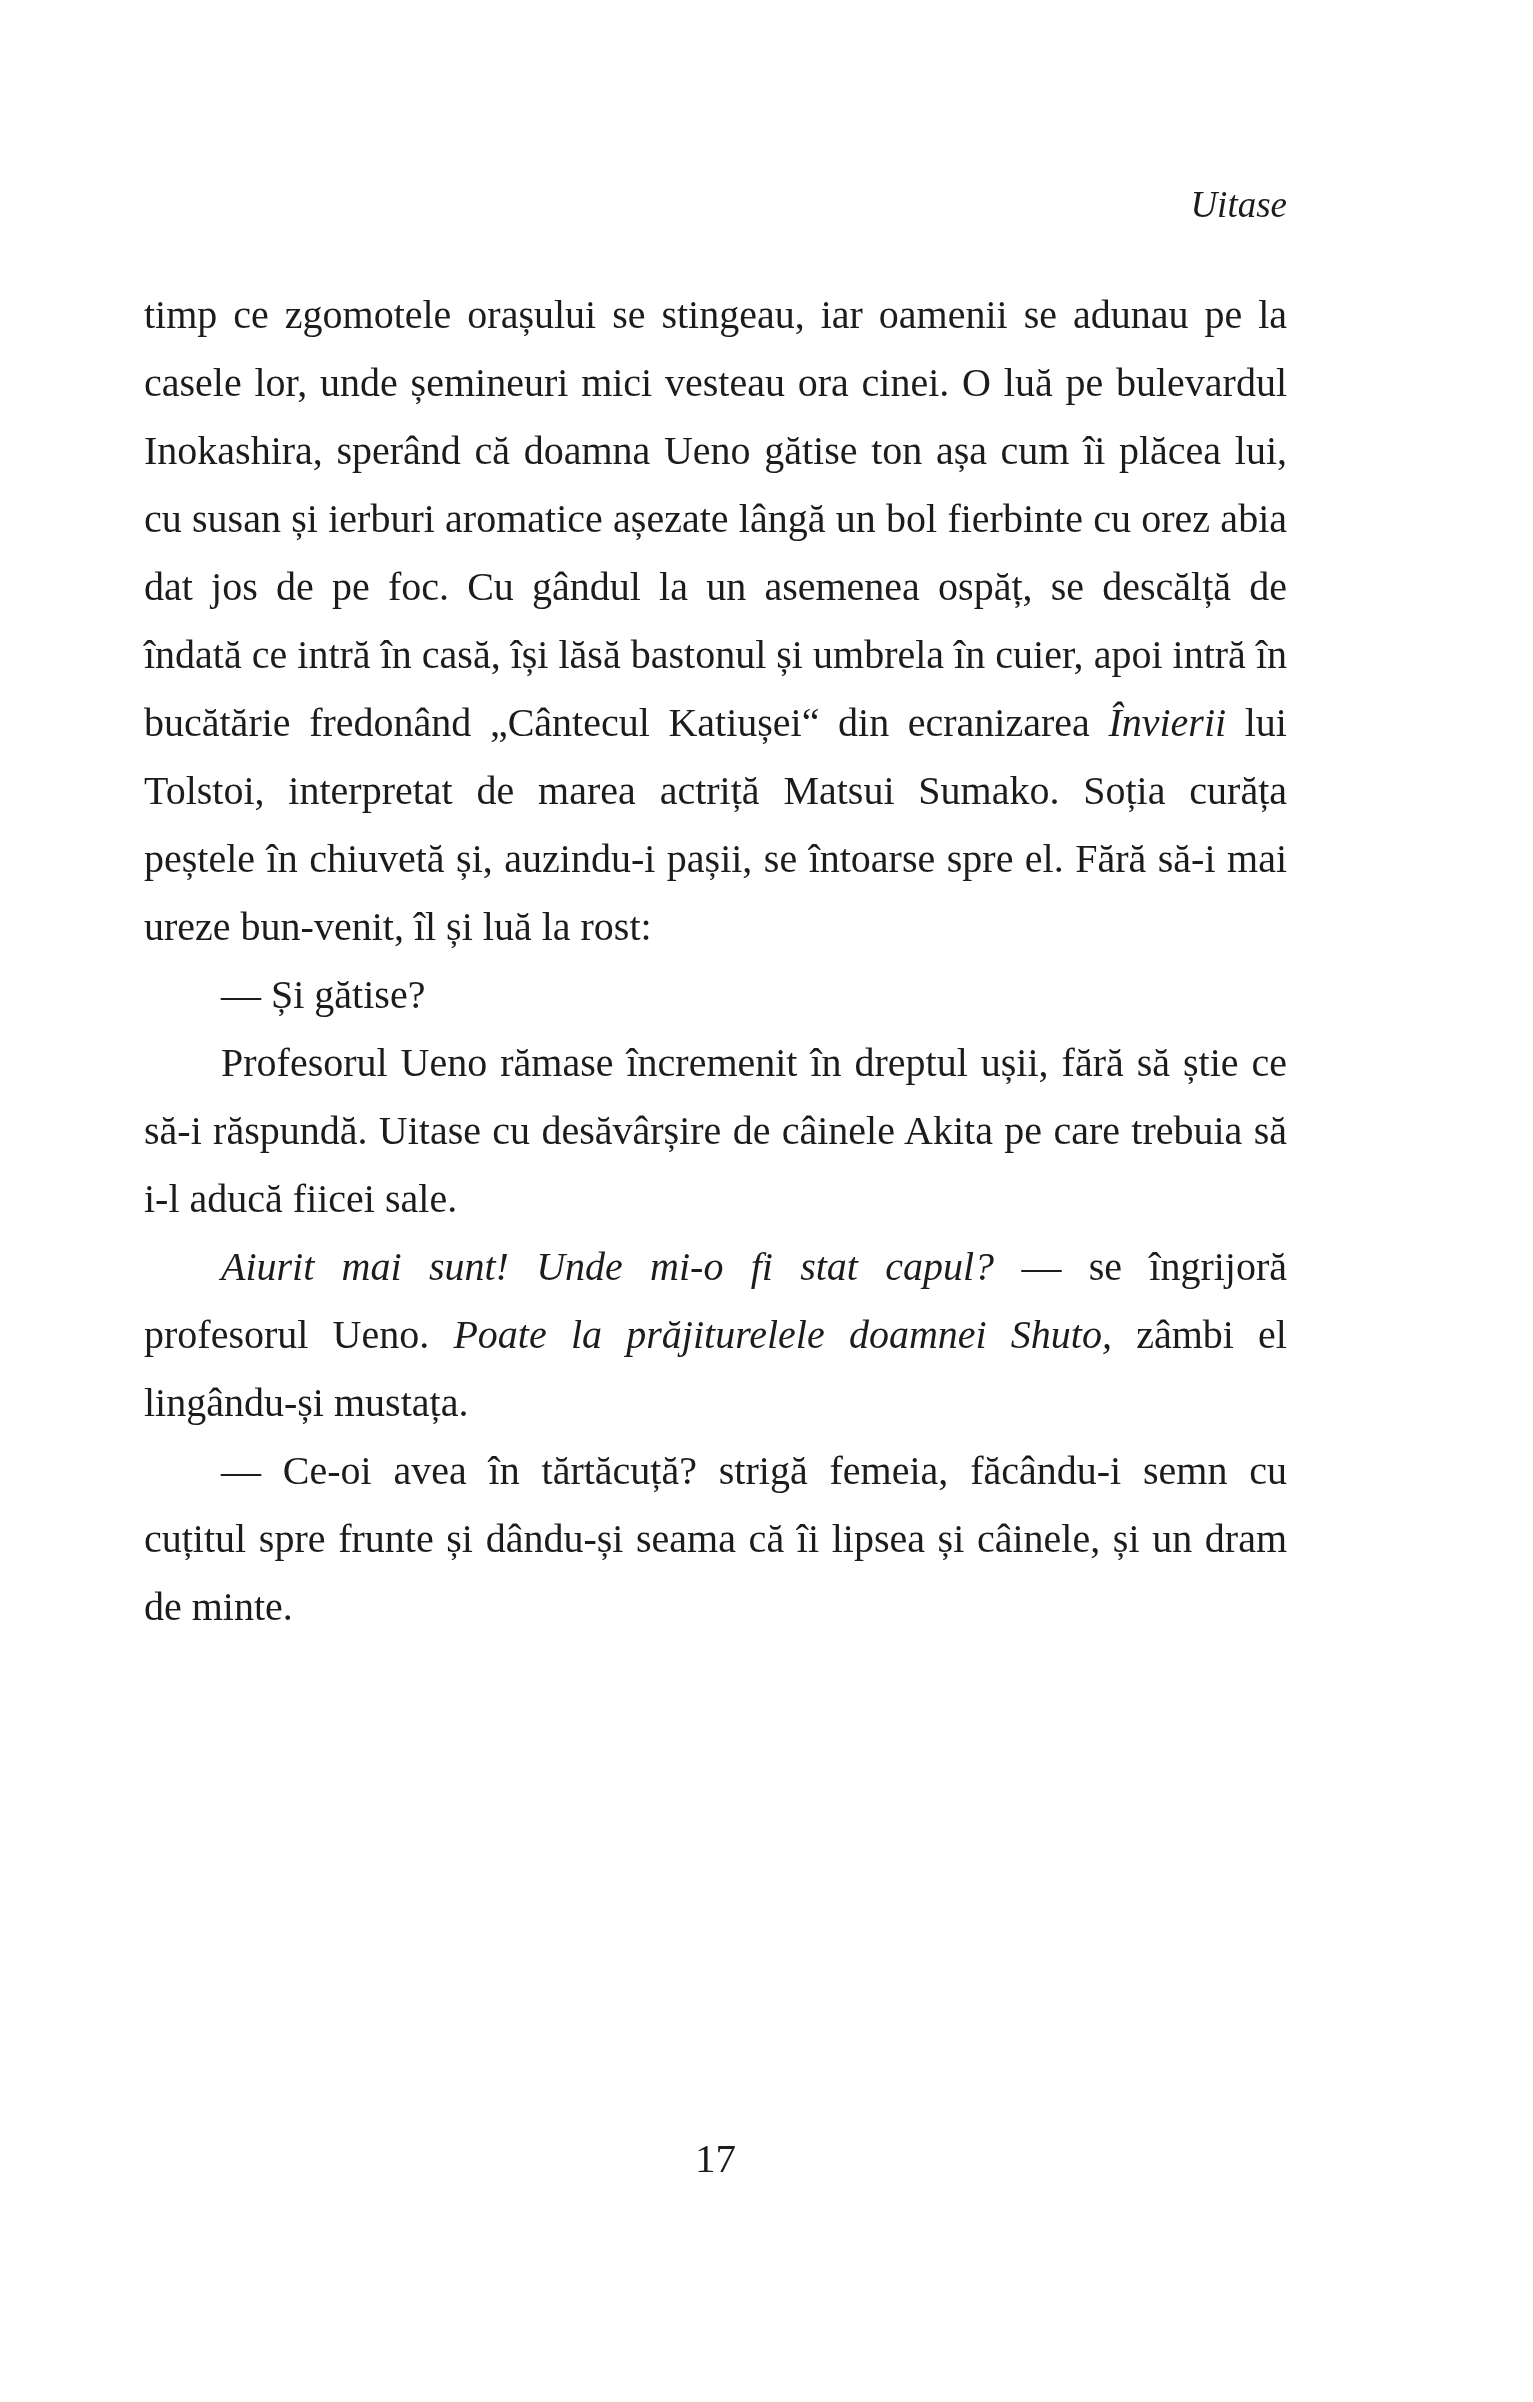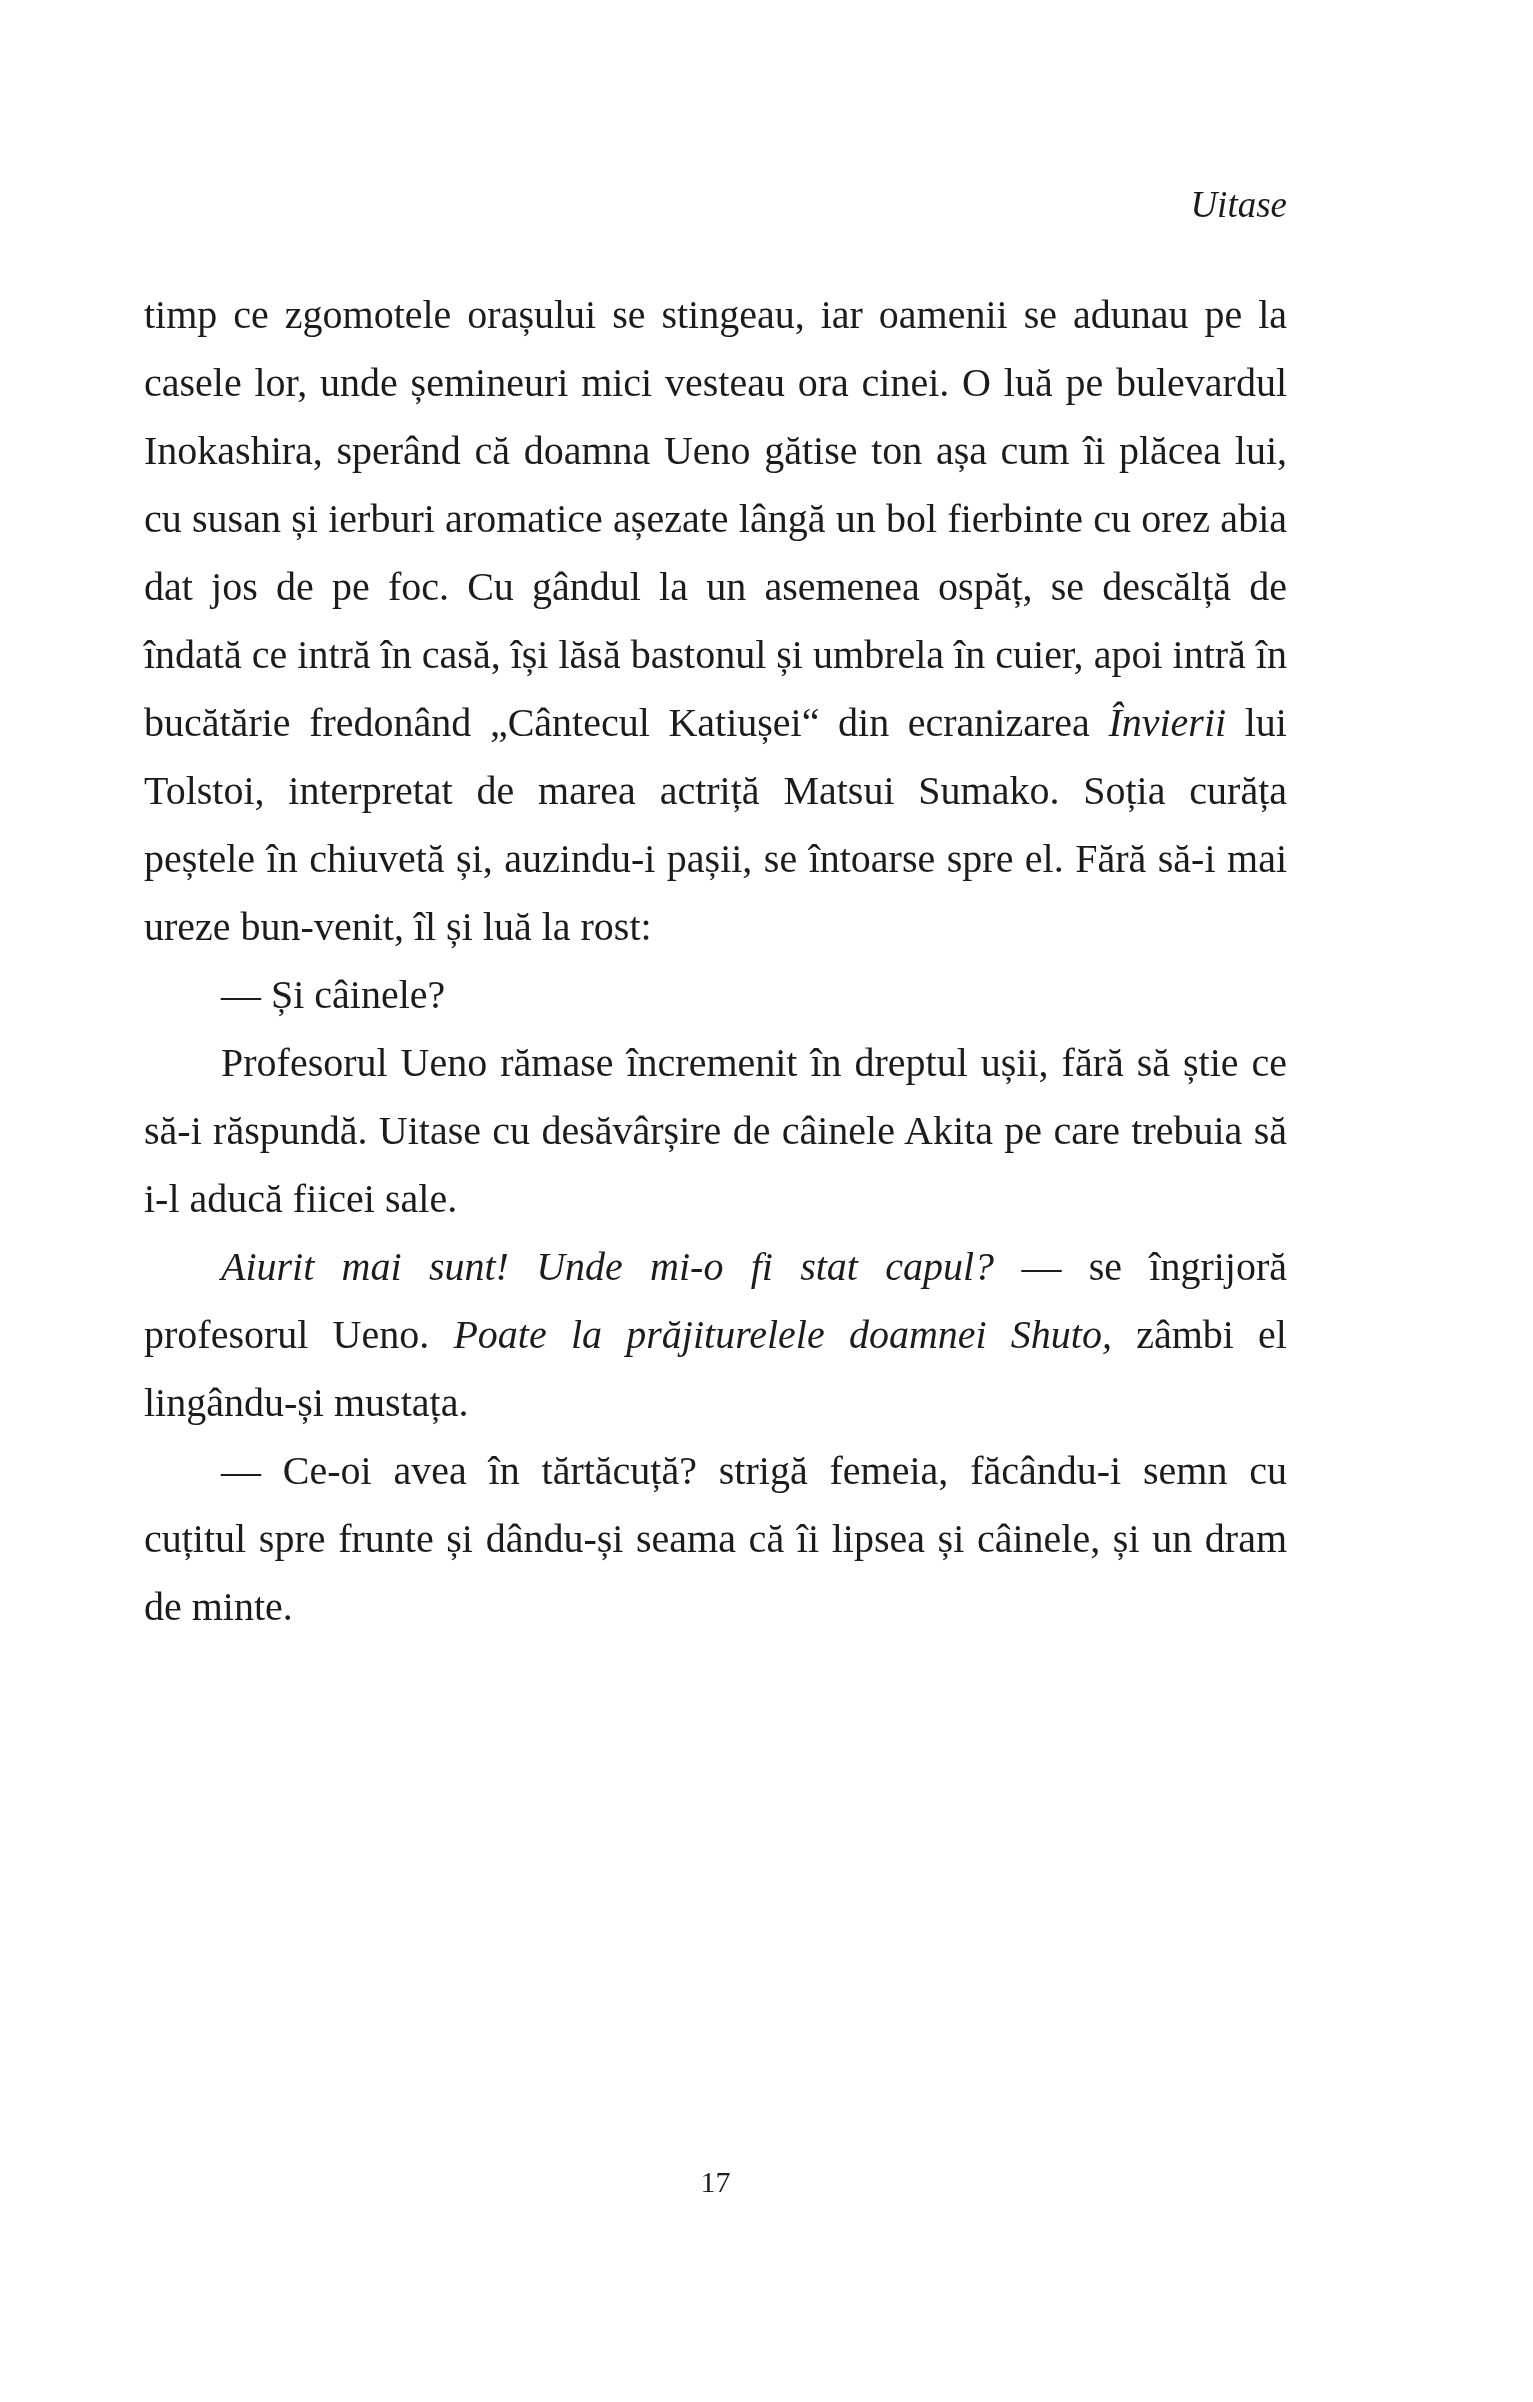--- a/index.html
+++ b/index.html
@@ -50,35 +50,34 @@
   }
   .run.italic {
     font-style: italic;
   }
   .page-number {
     position: absolute;
     top: 2135px;
     left: 144px;
     width: 1143px;
     text-align: center;
-    font-size: 30px;
+    font-size: 41px;
     line-height: 46px;
-    margin-top: 24px;
   }
 </style>
 </head>
 <body style="background: rgb(255, 255, 255); color: rgb(28, 28, 28);">
 
 <div class="page">
 
   <header class="running-head">Uitase</header>
 
   <main class="body-text">
       <p class="para"><span class="run">timp ce zgomotele orașului se stingeau, iar oamenii se adunau pe la casele lor, unde șemineuri mici vesteau ora cinei. O luă pe bulevardul Inokashira, sperând că doamna Ueno gătise ton așa cum îi plăcea lui, cu susan și ierburi aromatice așezate lângă un bol fierbinte cu orez abia dat jos de pe foc. Cu gândul la un asemenea ospăț, se descălță de îndată ce intră în casă, își lăsă bastonul și umbrela în cuier, apoi intră în bucătărie fredonând „Cântecul Katiușei“ din ecranizarea </span><span class="run italic">Învierii</span><span class="run"> lui Tolstoi, interpretat de marea actriță Matsui Sumako. Soția curăța peștele în chiuvetă și, auzindu-i pașii, se întoarse spre el. Fără să-i mai ureze bun-venit, îl și luă la rost:</span></p>
-      <p class="para indent"><span class="run">— Și câinele?</span></p>
+      <p class="para indent"><span class="run">— Și gătise?</span></p>
       <p class="para indent"><span class="run">Profesorul Ueno rămase încremenit în dreptul ușii, fără să știe ce să-i răspundă. Uitase cu desăvârșire de câinele Akita pe care trebuia să i-l aducă fiicei sale.</span></p>
       <p class="para indent"><span class="run italic">Aiurit mai sunt! Unde mi-o fi stat capul?</span><span class="run"> — se îngrijoră profesorul Ueno. </span><span class="run italic">Poate la prăjiturelele doamnei Shuto,</span><span class="run"> zâmbi el lingându-și mustața.</span></p>
       <p class="para indent"><span class="run">— Ce-oi avea în tărtăcuță? strigă femeia, făcându-i semn cu cuțitul spre frunte și dându-și seama că îi lipsea și câinele, și un dram de minte.</span></p>
     </main>
 
   <footer class="page-number">17</footer>
 
 </div>
 
 

